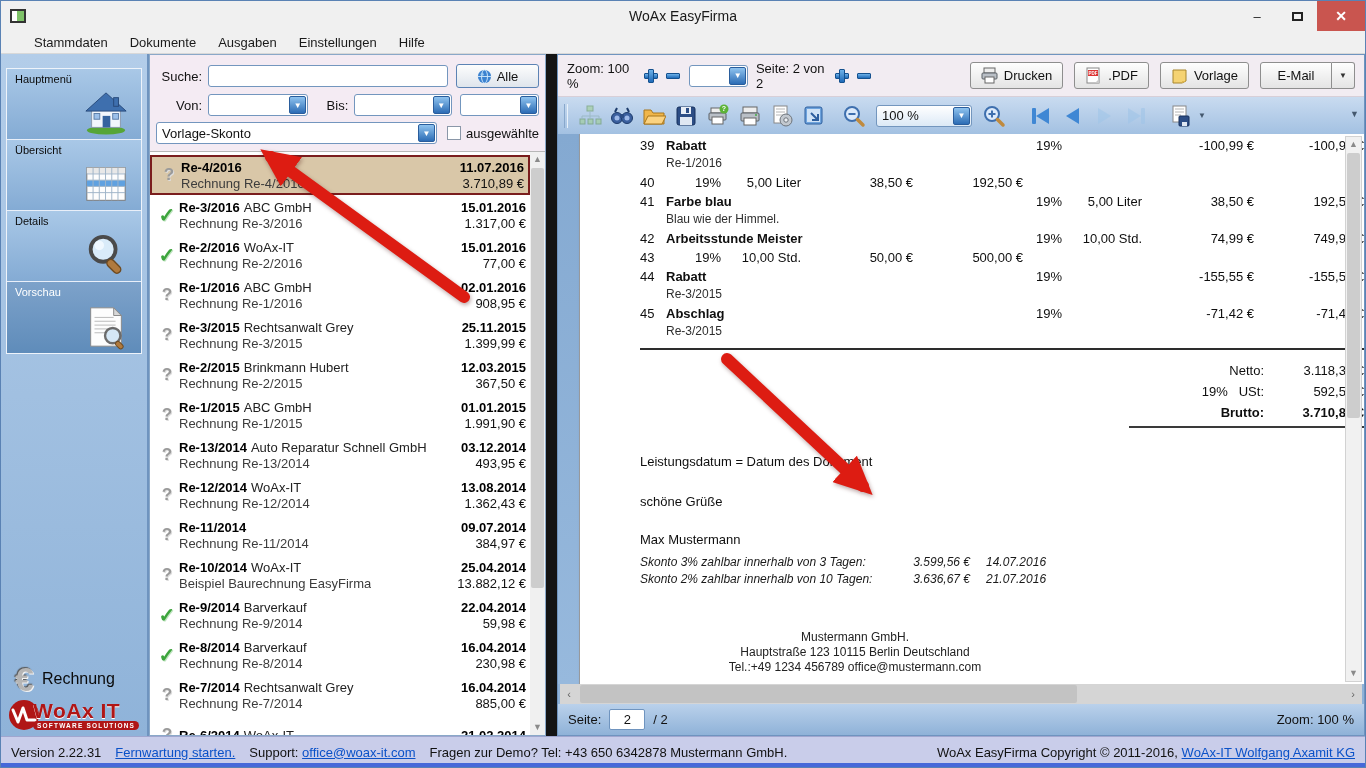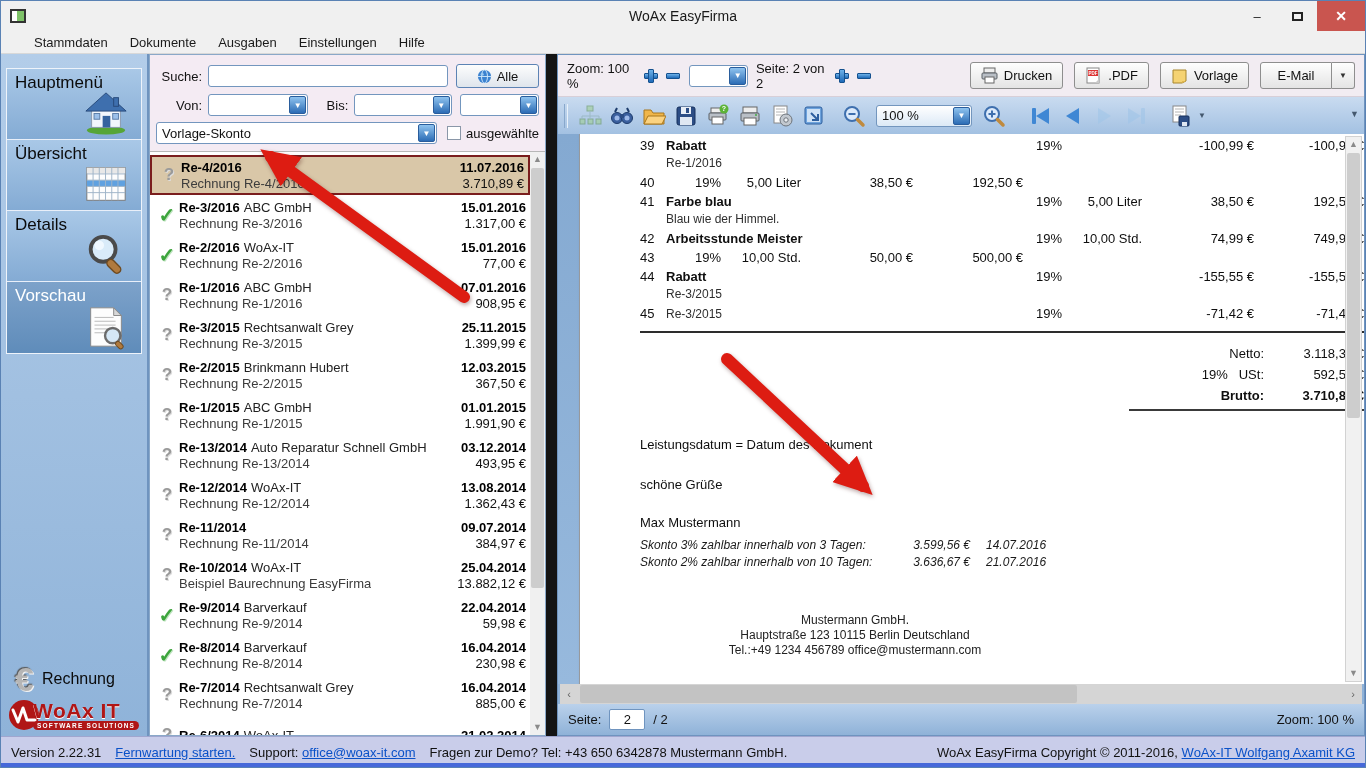--- a/index.html
+++ b/index.html
@@ -22,21 +22,21 @@
 
   
   .main{position:absolute;top:53px;left:0;right:0;bottom:31px;display:flex;}
 
   
   .sidebar{width:148px;background:linear-gradient(#b3cde9,#8fb3d9);position:relative;flex:none;border-right:2px solid #6f94bf;}
   .nav-tiles{margin:14px 5px 0 5px;border:1px solid #eef3fa;}
   .tile{height:71px;padding:4px 0 0 8px;background:linear-gradient(#a9c8e7,#84abd4);border-bottom:1px solid #e9eff9;position:relative;cursor:default;}
   .tile:last-child{border-bottom:none;}
   .tile.selected{background:linear-gradient(#7da2ca,#5f8cba);}
-  .tile-label{font-size:17px;color:#0b0b0b;}
+  .tile-label{font-size:11px;color:#0b0b0b;}
   .tile.selected .tile-label{color:#fff;}
   .tile .icon{position:absolute;right:12px;bottom:3px;width:46px;height:46px;}
   .sidebar-footer{position:absolute;left:8px;right:4px;bottom:6px;}
   .doc-type-row{display:flex;align-items:center;gap:8px;margin-bottom:6px;padding-left:6px;}
   .euro-icon{font-size:34px;font-weight:bold;color:#b5b5b5;text-shadow:1px 1px 0 #f4f4f4,-1px -1px 1px #555;line-height:30px;}
   .doc-type-label{font-size:16px;color:#0a0a0a;}
   .woax-logo{display:flex;align-items:center;}
   .woax-circle{width:30px;height:30px;border-radius:50%;background:#b01616;flex:none;display:flex;align-items:center;justify-content:center;}
   .woax-texts{margin-left:-6px;}
   .woax-name{font-size:21px;font-weight:bold;color:#b01616;line-height:19px;letter-spacing:0.5px;text-shadow:0 1px 0 #fff;}
@@ -322,21 +322,21 @@
                 <div class="li-amount">77,00 €</div>
               </div>
             </div>
             <div class="list-item">
               <span class="status-icon q">?</span>
               <div class="li-main">
                 <div><span class="li-id">Re-1/2016</span><span class="li-cust">ABC GmbH</span></div>
                 <div class="li-sub">Rechnung Re-1/2016</div>
               </div>
               <div class="li-right">
-                <div class="li-date">07.01.2016</div>
+                <div class="li-date">02.01.2016</div>
                 <div class="li-amount">908,95 €</div>
               </div>
             </div>
             <div class="list-item">
               <span class="status-icon q">?</span>
               <div class="li-main">
                 <div><span class="li-id">Re-3/2015</span><span class="li-cust">Rechtsanwalt Grey</span></div>
                 <div class="li-sub">Rechnung Re-3/2015</div>
               </div>
               <div class="li-right">
@@ -697,20 +697,21 @@
                     <div class="doc-desc">Re-3/2015</div>
                   </div>
                   <div class="c-tax">19%</div>
                   <div class="c-qty"></div>
                   <div class="c-price">-155,55 €</div>
                   <div class="c-total">-155,55 €</div>
                 </div>
                 <div class="doc-row">
                   <div class="c-num">45</div>
                   <div class="c-name">
+                    <div class="doc-name">Abschlag</div>
                     <div class="doc-desc">Re-3/2015</div>
                   </div>
                   <div class="c-tax">19%</div>
                   <div class="c-qty"></div>
                   <div class="c-price">-71,42 €</div>
                   <div class="c-total">-71,42 €</div>
                 </div>
               </div>
             <div class="doc-hr"></div>
             <div class="tot-row">

